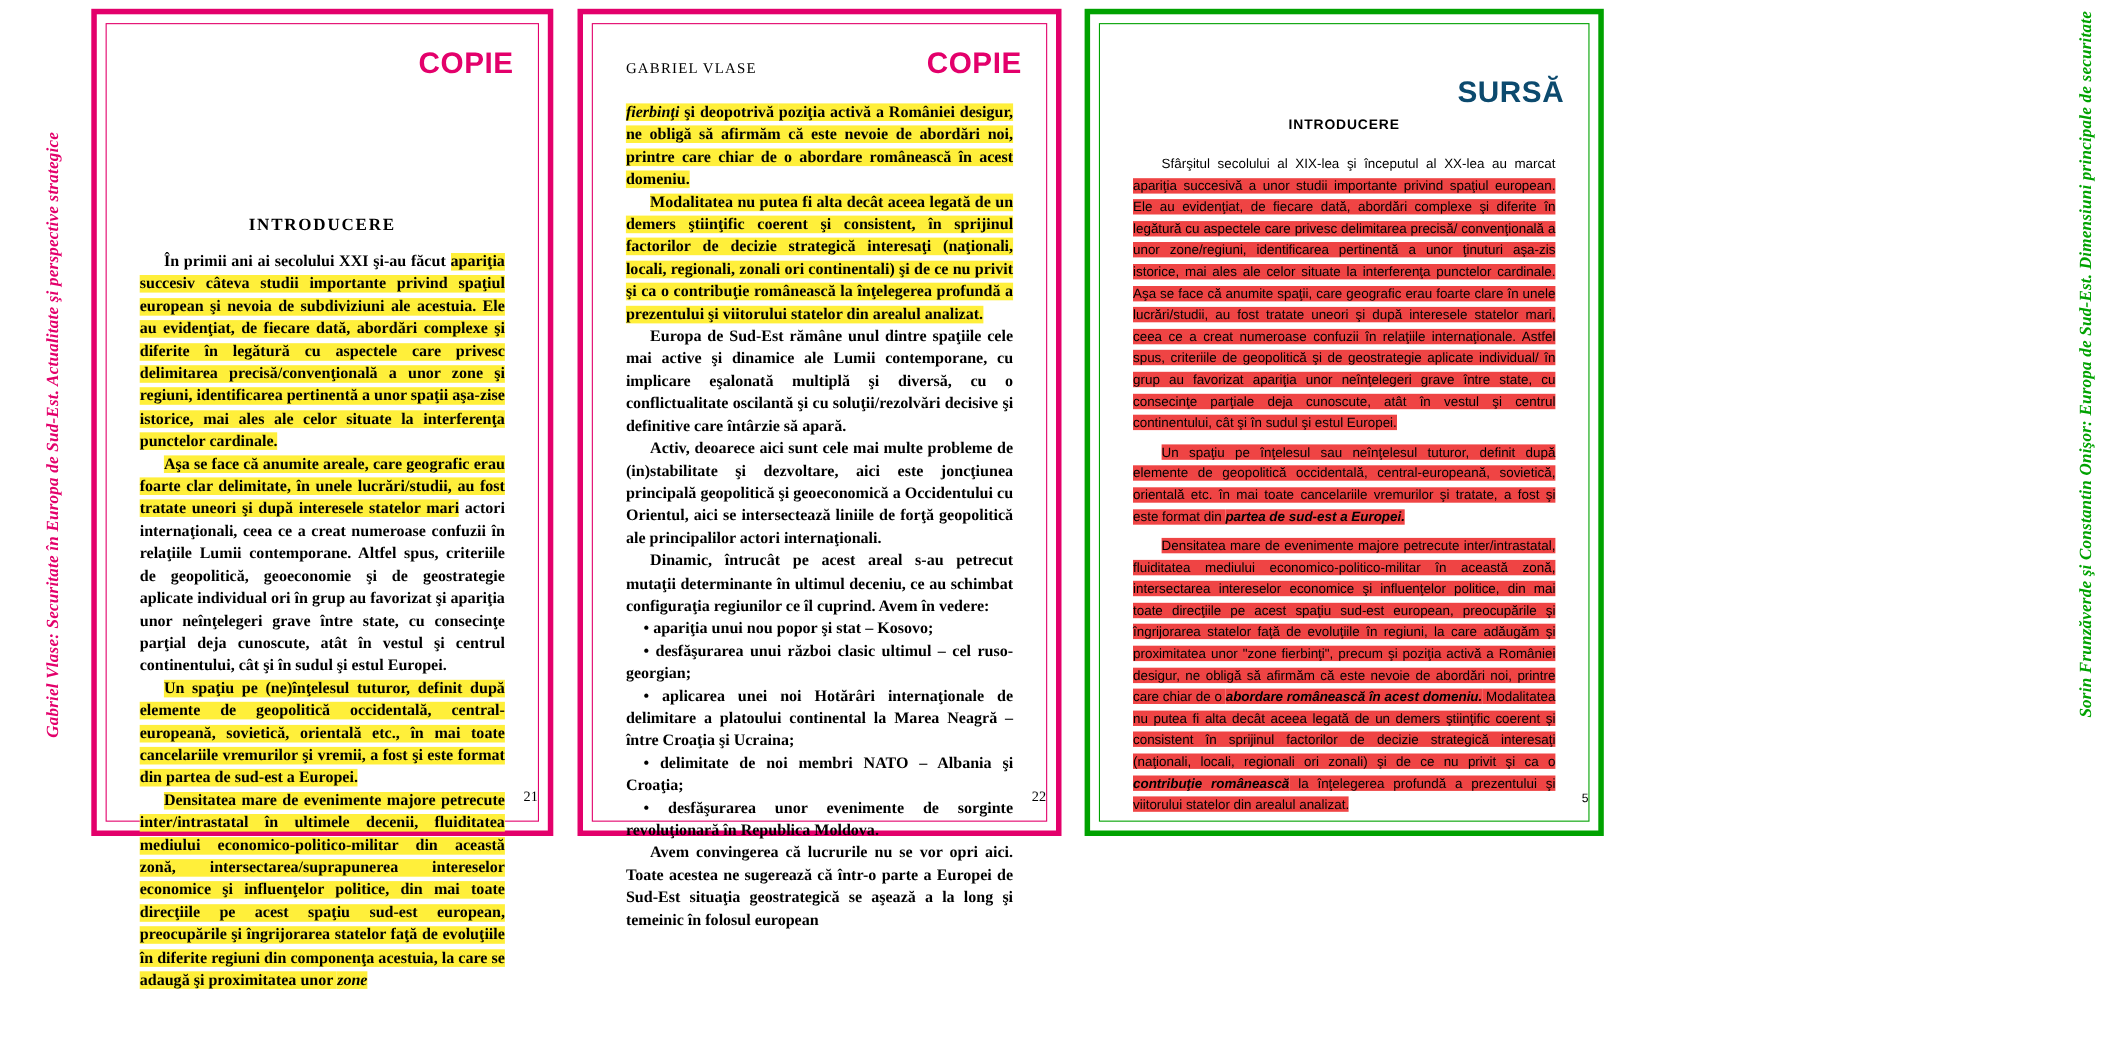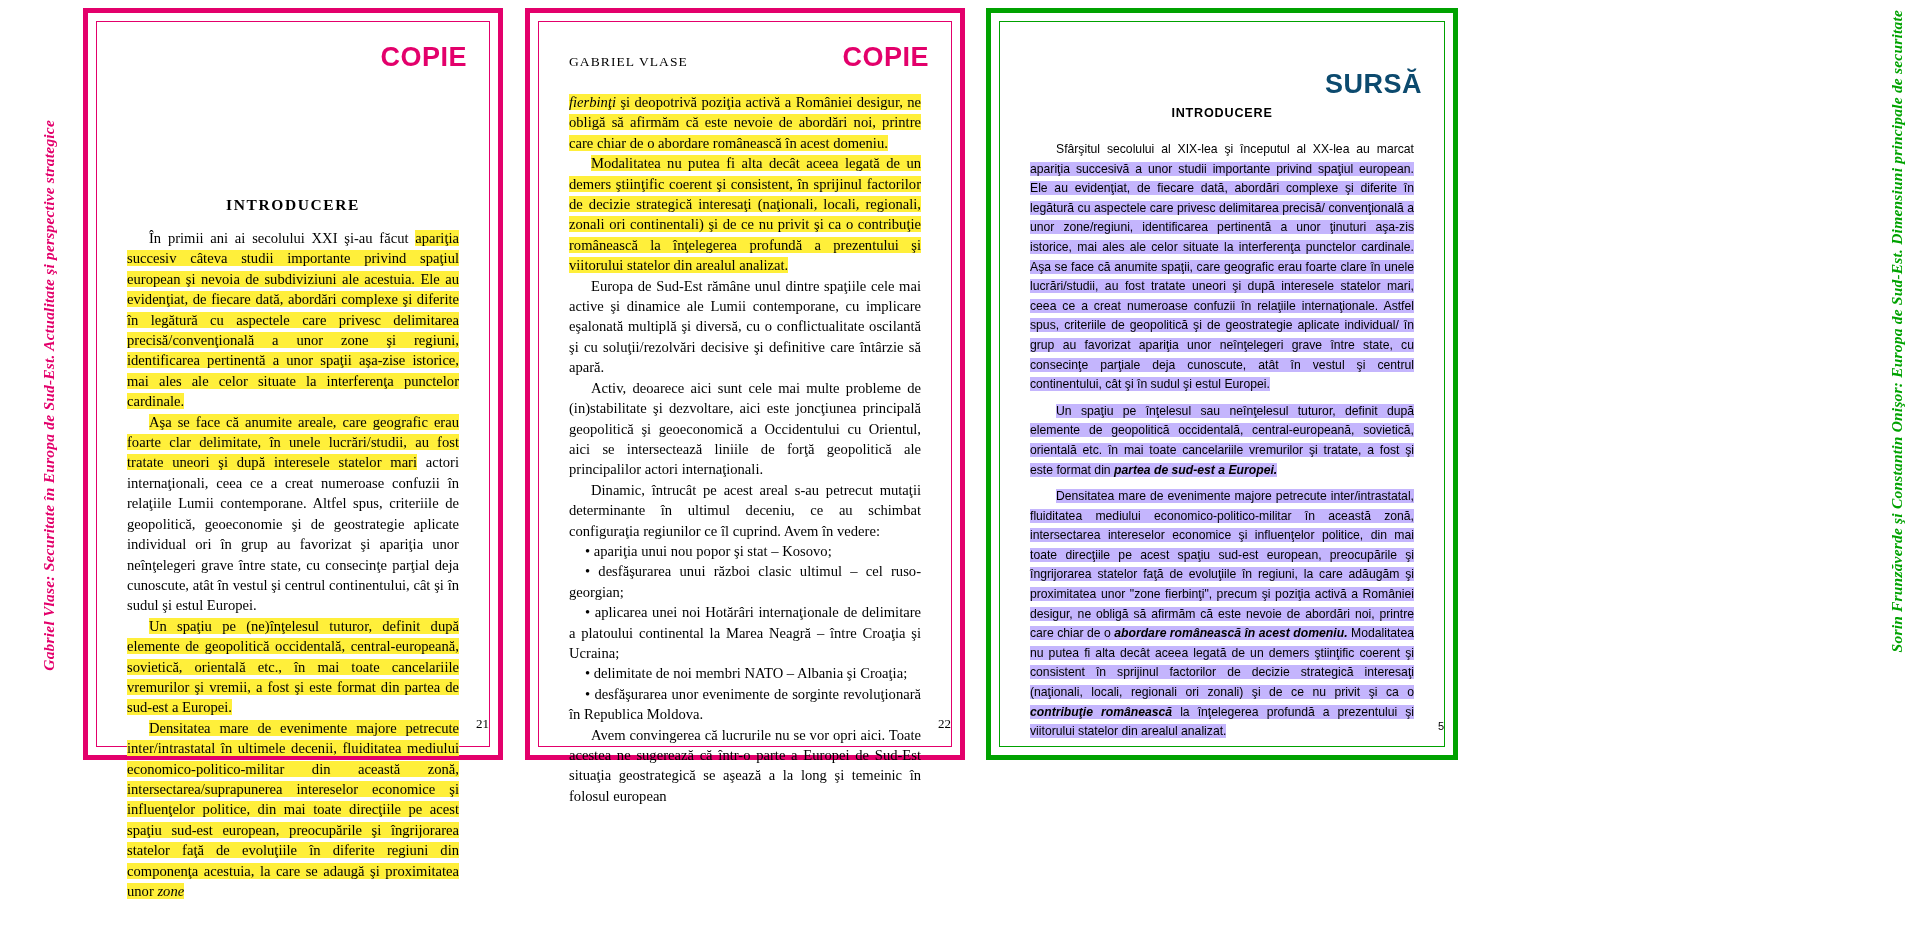--- a/index.html
+++ b/index.html
@@ -73,20 +73,21 @@
   }
 
   .body-col{
     margin-top:14px;
     text-align:justify;
     hyphens:auto;
   }
   .body-col p{
     margin:0;
     text-indent:22px;
+    font-weight:bold;
   }
   .body-col p.noindent{text-indent:0;}
   .body-col p.bullet{text-indent:16px;}
 
   
   .serif-body{font-size:14.6px;line-height:20.4px;}
   .serif-body .hl{background:#ffef3a;}
 
   .folio{
     position:absolute;
@@ -96,21 +97,21 @@
   }
 
   
   .sans-body{
     font-family:"Liberation Sans", sans-serif;
     font-size:12.2px;
     line-height:19.6px;
     text-align:justify;
   }
   .sans-body p{margin:0 0 7px 0;text-indent:26px;}
-  .sans-body .hlg{background:#c4b5fd;}
+  .sans-body .hlg{background:#ef4444;}
   .sans-title{
     text-align:center;
     font-family:"Liberation Sans", sans-serif;
     font-weight:bold;
     font-size:12.6px;
     letter-spacing:.8px;
     margin:0 0 20px 0;
   }
 </style>
 </head>

